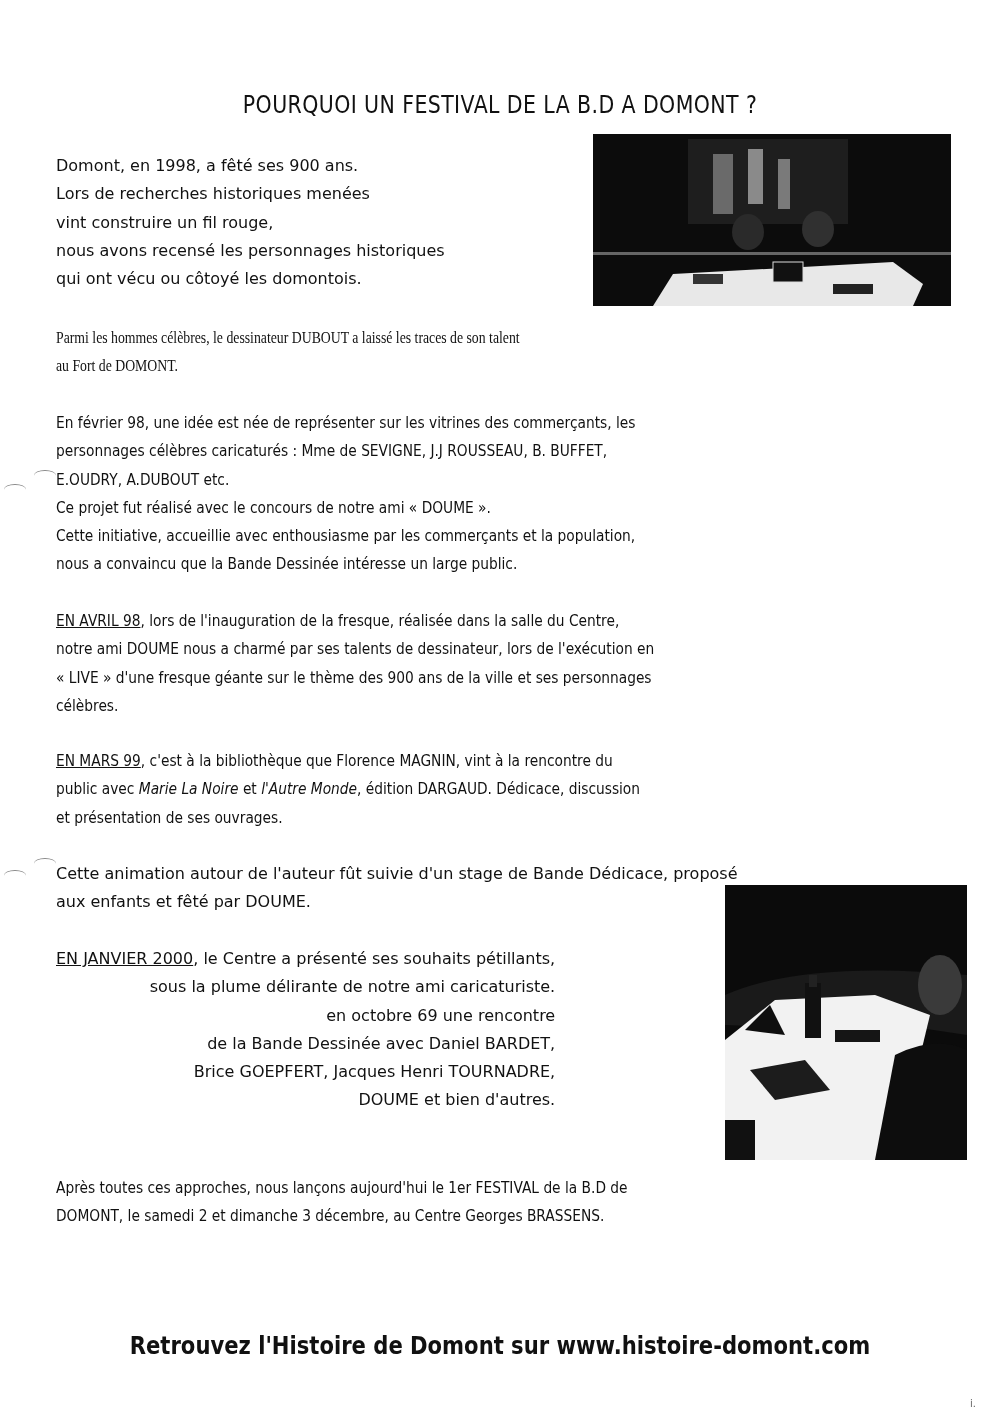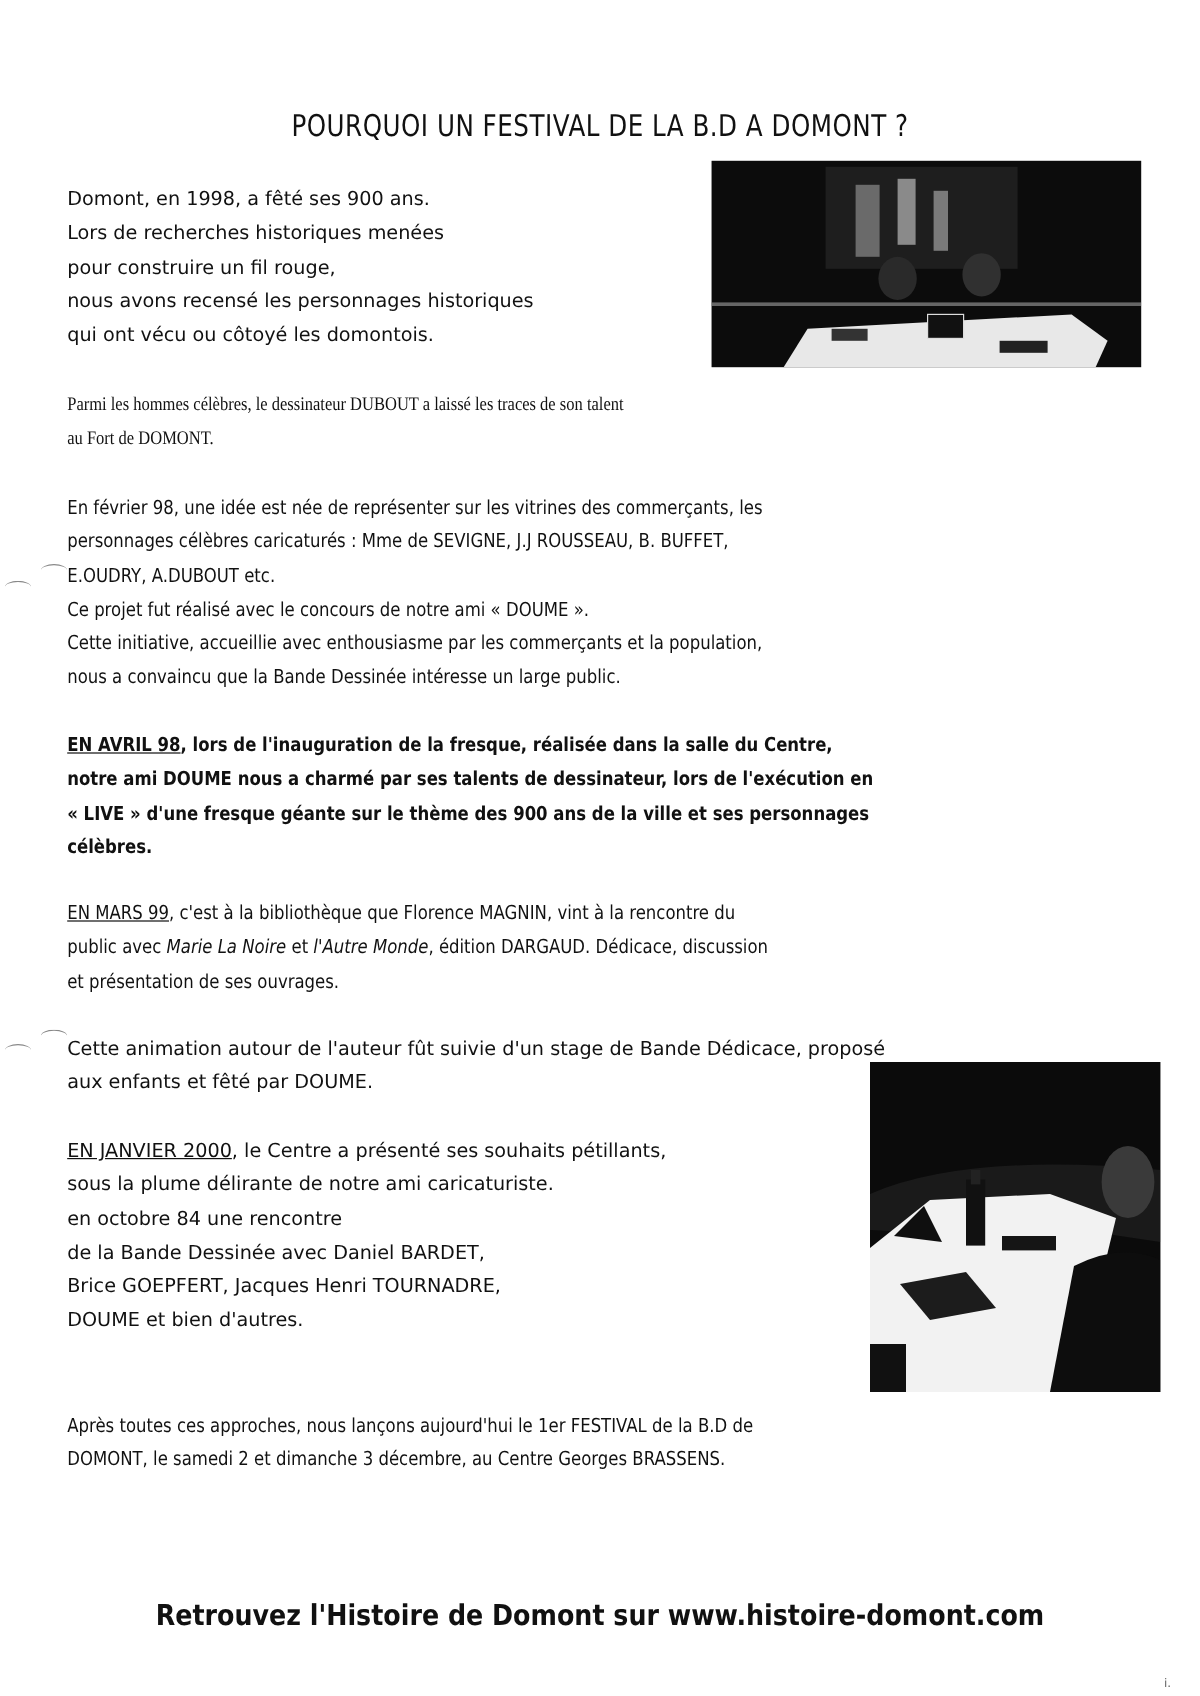--- a/index.html
+++ b/index.html
@@ -17,21 +17,21 @@
   .tiny { position: absolute; font-size: 10px; color: #666; }
 </style>
 </head>
 <body>
 
 <div class="title">POURQUOI UN FESTIVAL DE LA B.D A DOMONT ?</div>
 
 <div class="para" style="top:152px;">
   <span class="line">Domont, en 1998, a fêté ses 900 ans.</span>
   <span class="line">Lors de recherches historiques menées</span>
-  <span class="line">pour construire un fil rouge,</span>
+  <span class="line">vint construire un fil rouge,</span>
   <span class="line">nous avons recensé les personnages historiques</span>
   <span class="line">qui ont vécu ou côtoyé les domontois.</span>
 </div>
 
 <div class="photo" style="left:593px; top:134px; width:358px; height:172px;">
   <svg viewBox="0 0 358 172" preserveAspectRatio="none">
     <rect width="358" height="172" fill="#0c0c0c"></rect>
     <rect x="95" y="5" width="160" height="85" fill="#1e1e1e"></rect>
     <rect x="120" y="20" width="20" height="60" fill="#6a6a6a"></rect>
     <rect x="155" y="15" width="15" height="55" fill="#8a8a8a"></rect>
@@ -53,42 +53,42 @@
 
 <div class="para" style="top:409px;">
   <span class="line"><span class="cond">En février 98, une idée est née de représenter sur les vitrines des commerçants, les</span></span>
   <span class="line"><span class="cond">personnages célèbres caricaturés : Mme de SEVIGNE, J.J ROUSSEAU, B. BUFFET,</span></span>
   <span class="line"><span class="cond">E.OUDRY, A.DUBOUT etc.</span></span>
   <span class="line"><span class="cond">Ce projet fut réalisé avec le concours de notre ami « DOUME ».</span></span>
   <span class="line"><span class="cond">Cette initiative, accueillie avec enthousiasme par les commerçants et la population,</span></span>
   <span class="line"><span class="cond">nous a convaincu que la Bande Dessinée intéresse un large public.</span></span>
 </div>
 
-<div class="para" style="top:607px;font-weight:bold;">
+<div class="para" style="top:607px;">
   <span class="line"><span class="cond"><span class="u">EN AVRIL 98</span><span>, lors de l'inauguration de la fresque, réalisée dans la salle du Centre,</span></span></span>
   <span class="line"><span class="cond">notre ami DOUME nous a charmé par ses talents de dessinateur, lors de l'exécution en</span></span>
   <span class="line"><span class="cond">« LIVE » d'une fresque géante sur le thème des 900 ans de la ville et ses personnages</span></span>
   <span class="line"><span class="cond">célèbres.</span></span>
 </div>
 
 <div class="para" style="top:747px;">
   <span class="line"><span class="cond"><span class="u">EN MARS 99</span><span>, c'est à la bibliothèque que Florence MAGNIN, vint à la rencontre du</span></span></span>
   <span class="line"><span class="cond"><span>public avec </span><span class="i">Marie La Noire</span><span> et </span><span class="i">l'Autre Monde</span><span>, édition DARGAUD. Dédicace, discussion</span></span></span>
   <span class="line"><span class="cond">et présentation de ses ouvrages.</span></span>
 </div>
 
 <div class="para" style="top:860px;">
   <span class="line">Cette animation autour de l'auteur fût suivie d'un stage de Bande Dédicace, proposé</span>
   <span class="line">aux enfants et fêté par DOUME.</span>
 </div>
 
-<div class="para" style="top:945px;">
+<div class="para" style="top:945px;text-align:right;">
   <span class="line"><span class="u">EN JANVIER 2000</span><span>, le Centre a présenté ses souhaits pétillants,</span></span>
   <span class="line">sous la plume délirante de notre ami caricaturiste.</span>
-  <span class="line">en octobre 84 une rencontre</span>
+  <span class="line">en octobre 69 une rencontre</span>
   <span class="line">de la Bande Dessinée avec Daniel BARDET,</span>
   <span class="line">Brice GOEPFERT, Jacques Henri TOURNADRE,</span>
   <span class="line">DOUME et bien d'autres.</span>
 </div>
 
 <div class="photo" style="left:725px; top:885px; width:242px; height:275px;">
   <svg viewBox="0 0 242 275" preserveAspectRatio="none">
     <rect width="242" height="275" fill="#0b0b0b"></rect>
     <path d="M0 110 Q80 75 242 90 L242 150 L175 140 Q120 145 0 140 Z" fill="#1a1a1a"></path>
     <path d="M0 155 L50 115 L150 110 L205 130 L170 275 L0 275 Z" fill="#f2f2f2"></path>

